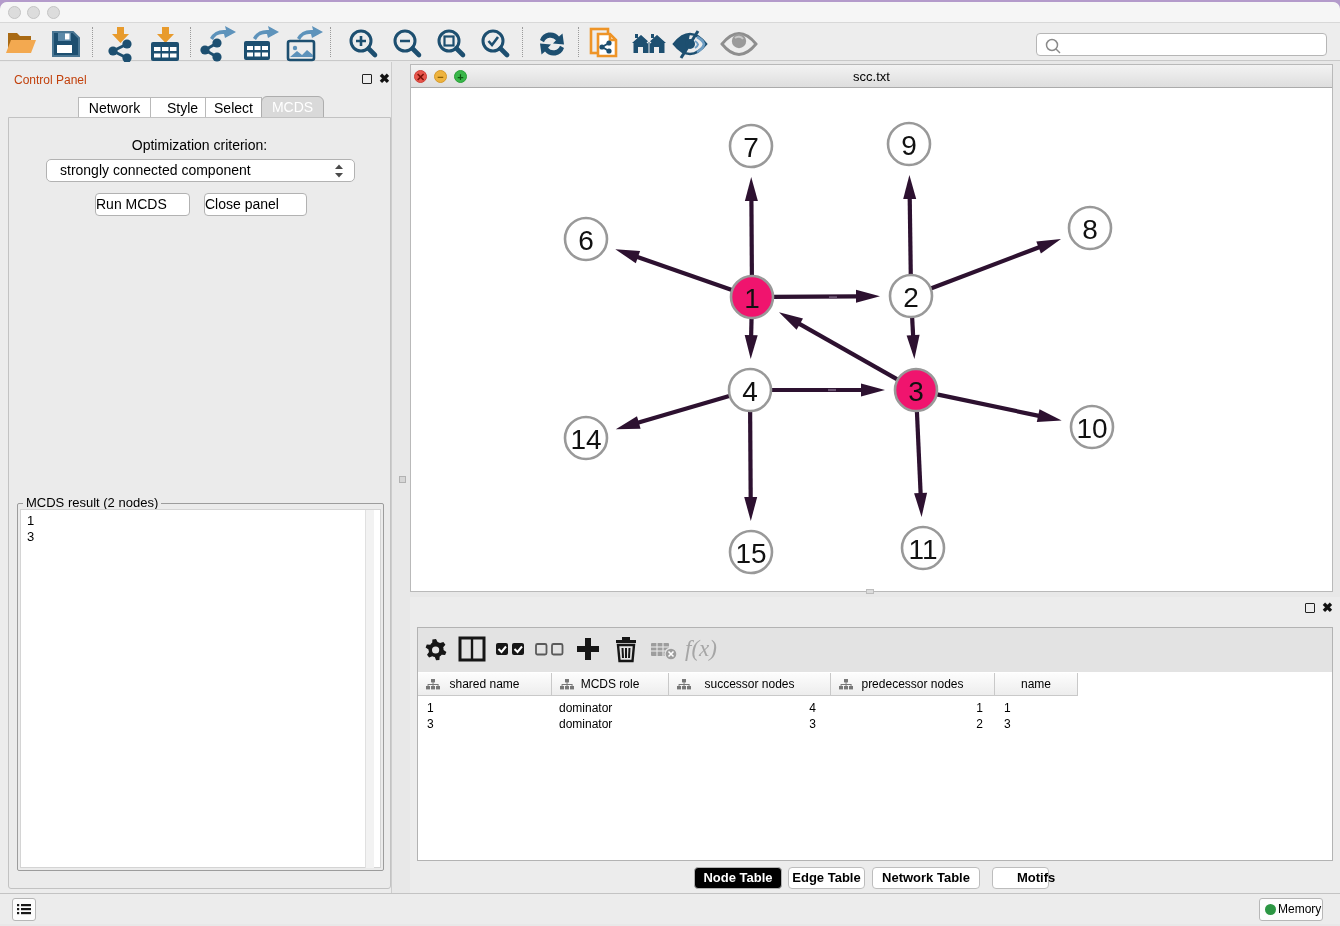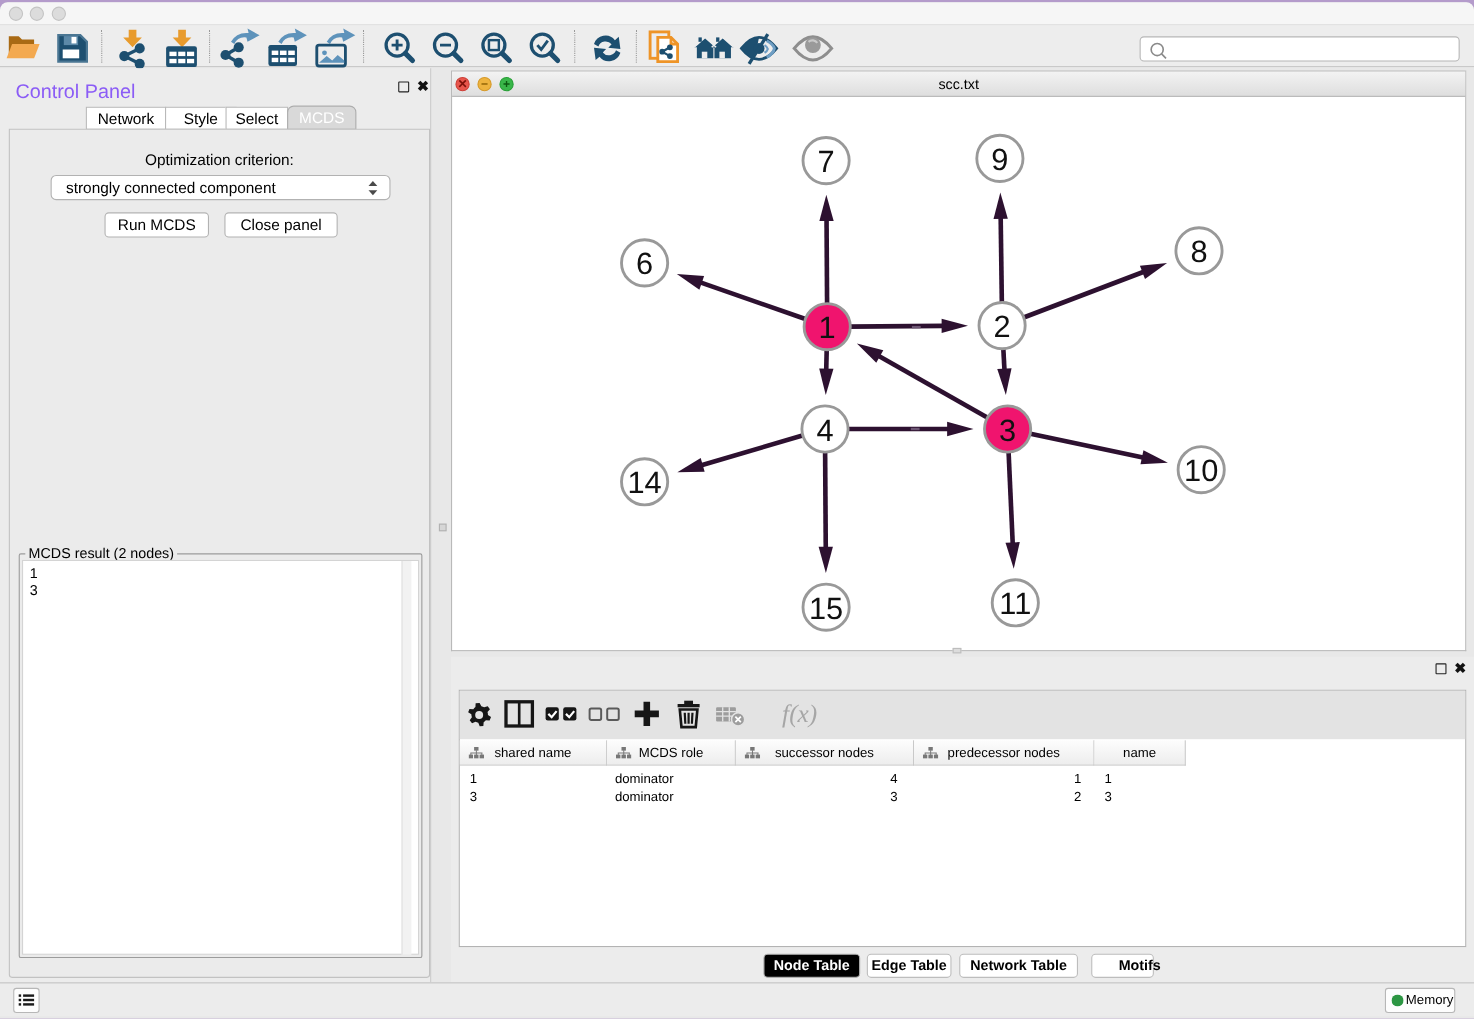--- a/index.html
+++ b/index.html
@@ -8,30 +8,30 @@
 .win { position:absolute; left:0; top:2px; width:1340px; height:924px; background:#e8e8e8; border-radius:7px 7px 0 0; overflow:hidden; }
 .titlebar { position:absolute; left:0; top:0; width:1340px; height:21px; background:#f6f6f6; border-bottom:1px solid #d8d8d8; border-radius:7px 7px 0 0; }
 .tl-circ { position:absolute; top:4px; width:13px; height:13px; border-radius:50%; background:#dcdcdc; border:1px solid #c4c4c4; }
 .wintitle { position:absolute; top:2px; width:100%; text-align:center; font-size:13px; color:#b2b2b2; }
 .toolbar { position:absolute; left:0; top:21px; width:1340px; height:38px; background:#ededed; border-bottom:1px solid #c9c9c9; }
 .tsep { position:absolute; top:4px; height:30px; width:0; border-left:1px dotted #9a9a9a; }
 .ticon { position:absolute; top:2px; }
 .searchbox { position:absolute; left:1036px; top:10px; width:291px; height:23px; background:#fff; border:1px solid #b6b6b6; border-radius:4px; }
 
 .cpanel { position:absolute; left:0; top:60px; width:392px; height:831px; background:#ececec; border-right:1px solid #cdcdcd; }
-.phead { font-size:18px; color:#8b5cf6; }
+.phead { font-size:12px; color:#c2410c; }
 .cp-head { position:absolute; left:14px; top:11px; }
 .float-ic { position:absolute; top:12px; width:10px; height:10px; border:1.5px solid #222; border-radius:1px; }
 .close-x { position:absolute; top:9px; font-size:13px; font-weight:bold; color:#111; }
 .tab { position:absolute; top:0; height:21px; background:#fff; border:1px solid #b9b9b9; font-size:14px; text-align:center; line-height:20px; color:#000; }
 .tab.sel { background:#d9d9d9; color:#fff; border-radius:6px 6px 0 0; border-color:#adadad; }
 .tabpane { position:absolute; left:8px; top:55px; width:383px; height:772px; background:#ebebeb; border:1px solid #c2c2c2; border-radius:0 0 3px 3px; }
 .optlabel { position:absolute; left:0; top:19px; width:100%; text-align:center; font-size:14px; color:#000; }
 .selbox { position:absolute; left:37px; top:41px; width:309px; height:23px; background:#fff; border:1px solid #b2b2b2; border-radius:5px; font-size:14px; line-height:21px; padding-left:13px; color:#000; }
-.btn { position:absolute; top:75px; height:23px; background:#fff; border:1px solid #b2b2b2; border-radius:4px; font-size:14px; text-align:center; line-height:21px; color:#000; }
+.btn { position:absolute; top:75px; height:23px; background:#fff; border:1px solid #b2b2b2; border-radius:4px; font-size:14px; line-height:21px; color:#000; }
 .fieldset { position:absolute; left:8px; top:385px; width:367px; height:368px; border:1px solid #9c9c9c; border-radius:2px; }
 .fieldlegend { position:absolute; left:5px; top:-9px; background:#ebebeb; padding:0 3px; font-size:13px; color:#000; }
 .fieldwhite { position:absolute; left:2px; top:5px; width:361px; height:359px; background:#fff; border:1px solid #d4d4d4; font-size:13px; color:#000; padding:3px 0 0 6px; line-height:16px; }
 .fscroll { position:absolute; right:6px; top:0px; width:9px; height:358px; background:#f2f2f2; border-left:1px solid #e0e0e0; }
 
 .netwin { position:absolute; left:410px; top:62px; width:923px; height:528px; background:#fff; border:1px solid #b9b9b9; border-top:none; }
 .netbar { position:absolute; left:0; top:0; width:921px; height:24px; background:linear-gradient(#f3f3f3,#dedede); border-bottom:1px solid #ababab; border-top:1px solid #b9b9b9; }
 .tlight { position:absolute; top:5px; width:13px; height:13px; border-radius:50%; font-size:11px; font-weight:bold; text-align:center; line-height:12px; }
 .nettitle { position:absolute; top:4px; width:100%; text-align:center; font-size:13px; color:#000; }
 .graph { position:absolute; left:0; top:25px; }
@@ -310,21 +310,21 @@
             <rect x="4" y="13" width="18" height="13" rx="1" fill="#9d9d9d"></rect>
 <g stroke="#e3e3e3" stroke-width="1.2">
               <line x1="4" y1="17" x2="22" y2="17"></line>
               <line x1="4" y1="21" x2="22" y2="21"></line>
               <line x1="10" y1="13" x2="10" y2="26"></line>
               <line x1="16" y1="13" x2="16" y2="26"></line>
             </g>
 <circle cx="24" cy="24" r="6" fill="#9d9d9d" stroke="#e3e3e3" stroke-width="1.4"></circle>
 <path d="M21.5 21.5 l5 5 M26.5 21.5 l-5 5" stroke="#fff" stroke-width="1.6"></path>
           </svg>
-        <div style="position:absolute; left:267px; top:8px; font-family:'Liberation Serif',serif; font-style:italic; font-size:23px; color:#a6a6a6;margin-left:26px;">f(x)</div>
+        <div style="position:absolute; left:267px; top:8px; font-family:'Liberation Serif',serif; font-style:italic; font-size:23px; color:#a6a6a6;">f(x)</div>
         </div>
       <div class="thead" style="left:0px; width:134px;"><svg width="14" height="12" viewBox="0 0 14 12" style="position:absolute; left:8px; top:6px;">
             <g fill="#777">
               <rect x="5" y="0" width="4" height="3.4"></rect>
               <rect x="0" y="7" width="4" height="3.4"></rect>
               <rect x="5" y="7" width="4" height="3.4"></rect>
               <rect x="10" y="7" width="4" height="3.4"></rect>
               <path d="M6.6 3 h0.9 v2 h-0.9z M1.6 5 h11 v1 h-11z M1.6 5 h0.9 v2.4 h-0.9z M6.6 5 h0.9 v2.4 h-0.9z M11.6 5 h0.9 v2.4 h-0.9z"></path>
             </g>
           </svg>shared name</div>

